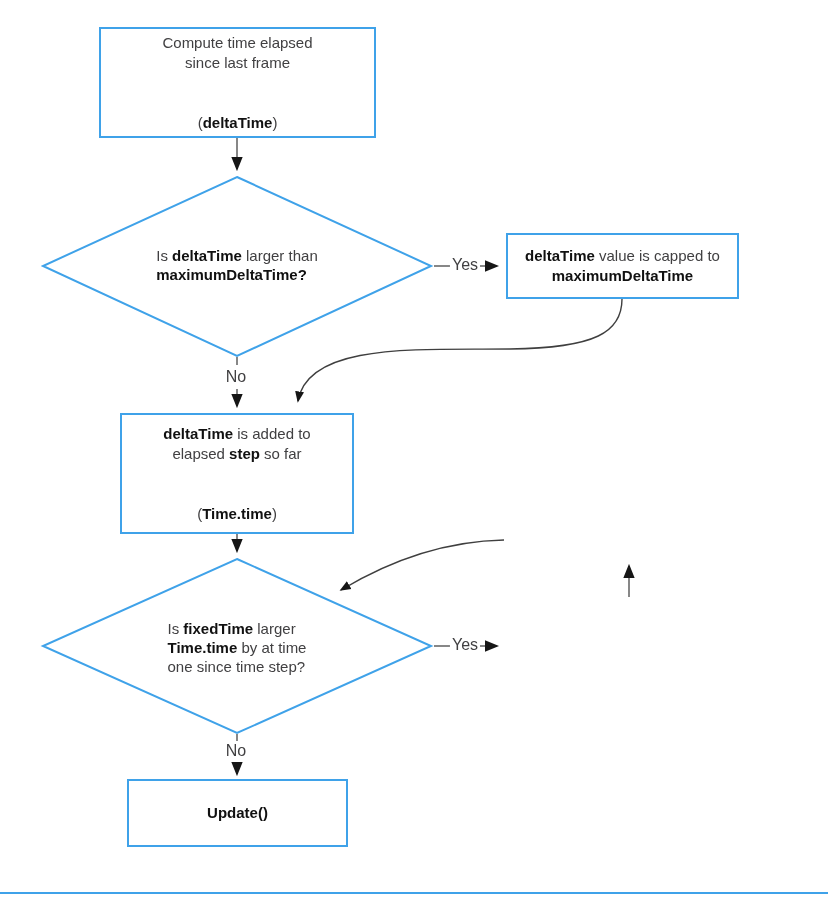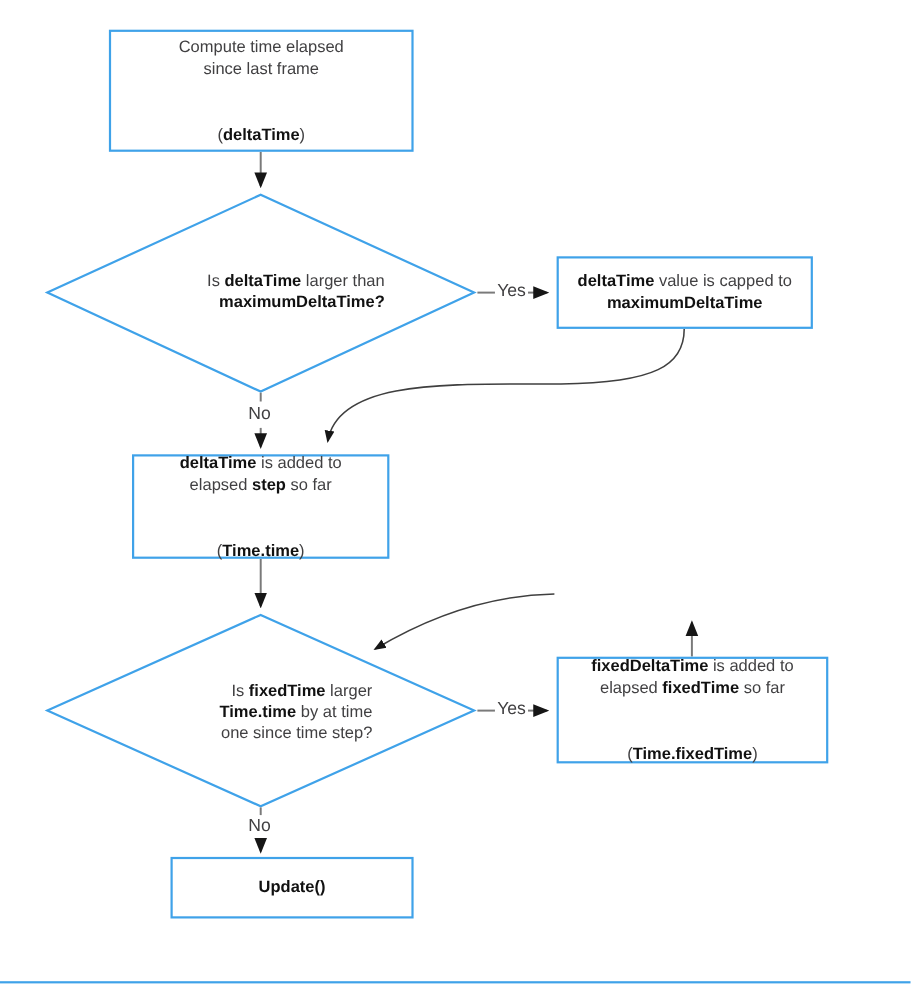--- a/index.html
+++ b/index.html
@@ -26,21 +26,21 @@
     position:absolute;background:#ffffff;border:2px solid var(--accent);
     display:flex;align-items:center;justify-content:center;
     box-sizing:border-box;text-align:center;
   }
   .txt{
     font-size:15px;line-height:20px;color:var(--text);text-align:center;width:100%;
   }
   .txt b{color:var(--bold);font-weight:bold;}
   .dtext{
     position:absolute;transform:translate(-50%,-50%);
-    font-size:15px;line-height:19px;color:var(--text);text-align:right;white-space:nowrap;margin-left:32px;
+    font-size:15px;line-height:19px;color:var(--text);text-align:left;white-space:nowrap;
   }
   .dtext b{color:var(--bold);font-weight:bold;}
   .edge-label{
     position:absolute;transform:translate(-50%,-50%);
     font-size:16px;color:var(--label);background:var(--background);padding:0 2px;
   }
   #bottom-rule{
     position:absolute;left:0;top:892px;width:828px;height:2px;background:var(--accent);
   }
 </style>
@@ -84,30 +84,27 @@
   </svg>
 
   <div class="node" style="left:506px;top:233px;width:233px;height:66px;">
     <div class="txt"><b>deltaTime</b><span> value is capped to</span><br><b>maximumDeltaTime</b></div>
   </div>
 
   <div class="node" style="left:99px;top:27px;width:277px;height:111px;">
     <div class="txt"><span>Compute time elapsed</span><br><span>since last frame</span><br><br><br><span>(</span><b>deltaTime</b><span>)</span></div>
   </div>
 
-  <div class="node" style="left:120px;top:413px;width:234px;height:95px;">
+  <div class="node" style="left:120px;top:413px;width:234px;height:121px;">
     <div class="txt"><b>deltaTime</b><span> is added to</span><br><span>elapsed </span><b>step</b><span> so far</span><br><br><br><span>(</span><b>Time.time</b><span>)</span></div>
   </div>
 
 
-  <div class="node" style="left:506px;top:597px;width:247px;height:97px;">
-    <div class="txt"><b>fixedDeltaTime</b><span> is added to</span><br><span>elapsed </span><b>fixedTime</b><span> so far</span><br><br><br><span>(</span><b>Time.fixedTime</b><span>)</span></div>
-  </div>
 
-  <div class="node" style="left:127px;top:779px;width:221px;height:56px;margin-left:28px;">
+  <div class="node" style="left:127px;top:779px;width:221px;height:68px;">
     <div class="txt"><b>Update()</b></div>
   </div>
 
   <div class="dtext" style="left:237px;top:265px;"><span>Is </span><b>deltaTime</b><span> larger than</span><br><b>maximumDeltaTime?</b></div>
 
   <div class="dtext" style="left:237px;top:647px;"><span>Is </span><b>fixedTime</b><span> larger</span><br><b>Time.time</b><span> by at time</span><br><span>one since time step?</span></div>
 
   <div class="edge-label" style="left:465px;top:265px;">Yes</div>
   <div class="edge-label" style="left:236px;top:377px;">No</div>
   <div class="edge-label" style="left:465px;top:645px;">Yes</div>

